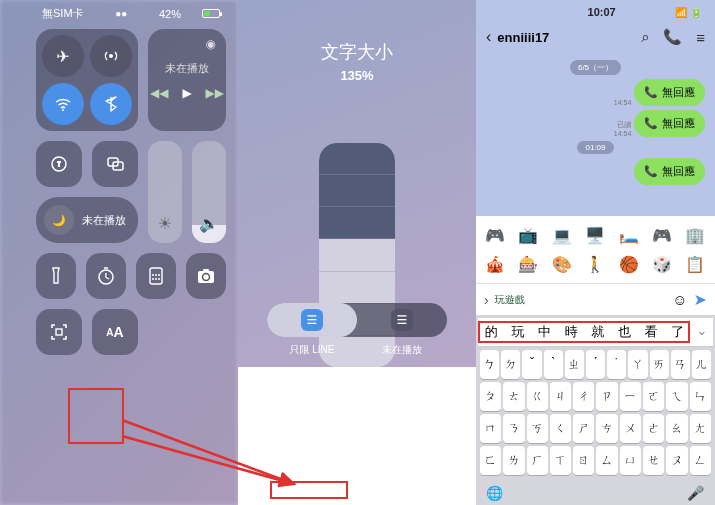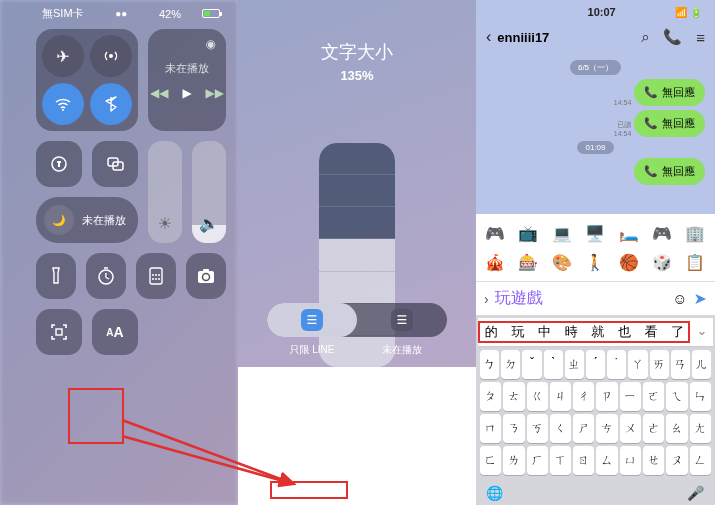--- a/index.html
+++ b/index.html
@@ -63,21 +63,21 @@
 .chat { flex:1; padding:6px 10px; font-size:9px; display:flex; flex-direction:column; gap:4px; overflow:hidden; }
 .datepill { align-self:center; background:rgba(100,110,140,0.5); color:#fff; padding:2px 8px; border-radius:8px; font-size:8px; }
 .bubble-row { display:flex; justify-content:flex-end; align-items:flex-end; gap:3px; }
 .meta { font-size:7px; color:#777; text-align:right; }
 .bubble { background:#8de060; border-radius:14px; padding:6px 10px; font-size:11px; display:flex; align-items:center; gap:4px; }
 .stickers { background:#fff; padding:6px 4px; }
 .st-grid { display:grid; grid-template-columns:repeat(7,1fr); gap:3px; }
 .st { height:26px; display:flex; align-items:center; justify-content:center; font-size:16px; }
 .inputbar { background:#fff; display:flex; align-items:center; padding:6px 8px; gap:6px; border-top:1px solid #ddd; }
 .inputbar .chev { font-size:14px; color:#555; }
-.inputbar .txt { flex:1; font-size:16px; color:#8b5cf6; }
+.inputbar .txt { flex:1; font-size:10px; color:#14532d; }
 .inputbar .emoji { font-size:15px; }
 .inputbar .send { color:#4a8fe8; font-size:16px; }
 .kb { background:#d4d6dc; padding:3px 2px 6px; }
 .cand { display:flex; background:#fff; border-bottom:1px solid #ccc; }
 .cand span { flex:1; text-align:center; font-size:13px; padding:5px 0; }
 .cand .more { flex:0 0 22px; color:#888; }
 .krow { display:flex; gap:2px; margin-top:3px; padding:0 2px; }
 .key { flex:1; background:#fff; border-radius:4px; text-align:center; padding:6px 0; font-size:12px; box-shadow:0 1px 0 rgba(0,0,0,0.2); }
 .key.fn { background:#b8bcc6; font-size:10px; }
 .key.space { flex:4; }

